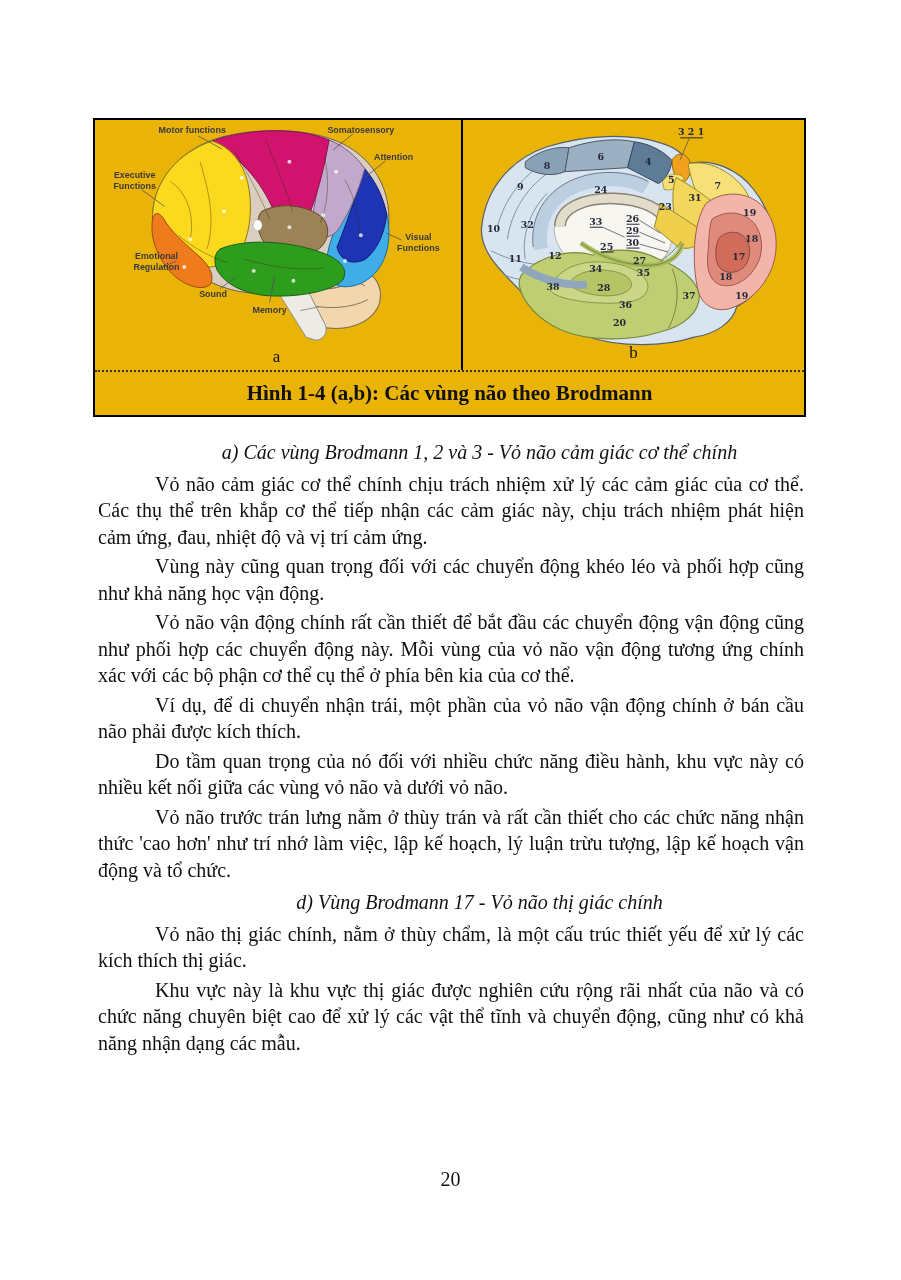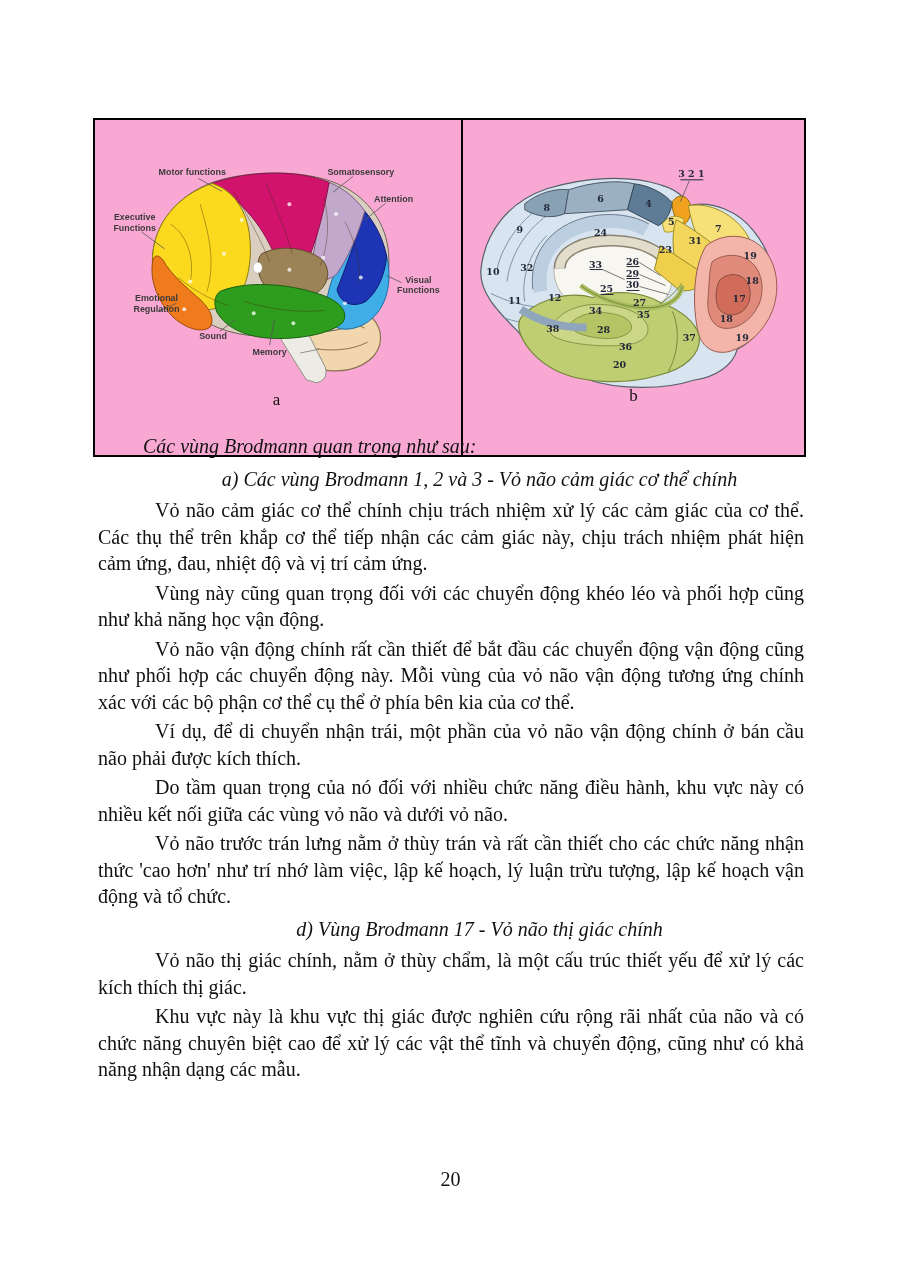--- a/index.html
+++ b/index.html
@@ -1,20 +1,20 @@
 <!DOCTYPE html>
 <html><head>
 <meta charset="utf-8">
 <style>
   html,body{margin:0;padding:0;background:#fff;}
   .page{position:relative;width:901px;height:1280px;background:#fff;overflow:hidden;
         font-family:"Liberation Serif",serif;color:#111;}
   
-  .figure-box{position:absolute;left:93px;top:118px;width:713px;height:339px;
-              border:2px solid #000;box-sizing:border-box;display:flex;flex-direction:column;background:#f9a8d4;}
+  .figure-box{position:absolute;left:93px;top:118px;width:713px;height:299px;
+              border:2px solid #000;box-sizing:border-box;display:flex;flex-direction:column;background:#eab308;}
   .figure-panels{flex:1 1 auto;display:flex;min-height:0;}
   .panel-a{width:368px;border-right:2px solid #000;box-sizing:border-box;position:relative;}
   .panel-b{flex:1;position:relative;}
   .panel-a svg,.panel-b svg{display:block;width:100%;height:100%;}
   .figure-caption-row{height:43px;border-top:2px dotted #333;display:flex;align-items:center;
                       justify-content:center;font-weight:bold;font-size:21px;}
   
   .bodytext{position:absolute;left:86px;top:433px;width:730px;
             font-size:20px;line-height:26.5px;text-align:justify;}
   .bodytext p{margin:0 12px 3px;text-indent:57px;}
@@ -211,24 +211,24 @@
           <text class="ba-num" x="290" y="123">18</text>
           <text class="ba-num" x="277" y="141">17</text>
           <text class="ba-num" x="264" y="161">18</text>
           <text class="ba-num" x="280" y="180">19</text>
           <text class="ba-num" x="229" y="15">3 2 1</text>
           <text class="pan-letter" x="171" y="240" text-anchor="middle">b</text>
         </svg>
       </div>
     </div>
 
+    <div class="figure-caption-row">Hình 1-4 (a,b): Các vùng não theo Brodmann</div>
   </div>
 
   <div class="bodytext">
-    <p class="intro">Các vùng Brodmann quan trọng như sau:</p>
 
     <p class="h">a) Các vùng Brodmann 1, 2 và 3 - Vỏ não cảm giác cơ thể chính</p>
     <p>Vỏ não cảm giác cơ thể chính chịu trách nhiệm xử lý các cảm giác của cơ thể. Các thụ thể trên khắp cơ thể tiếp nhận các cảm giác này, chịu trách nhiệm phát hiện cảm ứng, đau, nhiệt độ và vị trí cảm ứng.</p>
     <p>Vùng này cũng quan trọng đối với các chuyển động khéo léo và phối hợp cũng như khả năng học vận động.</p>
 
     <p>Vỏ não vận động chính rất cần thiết để bắt đầu các chuyển động vận động cũng như phối hợp các chuyển động này. Mỗi vùng của vỏ não vận động tương ứng chính xác với các bộ phận cơ thể cụ thể ở phía bên kia của cơ thể.</p>
     <p>Ví dụ, để di chuyển nhận trái, một phần của vỏ não vận động chính ở bán cầu não phải được kích thích.</p>
 
     <p>Do tầm quan trọng của nó đối với nhiều chức năng điều hành, khu vực này có nhiều kết nối giữa các vùng vỏ não và dưới vỏ não.</p>
     <p>Vỏ não trước trán lưng nằm ở thùy trán và rất cần thiết cho các chức năng nhận thức 'cao hơn' như trí nhớ làm việc, lập kế hoạch, lý luận trừu tượng, lập kế hoạch vận động và tổ chức.</p>

